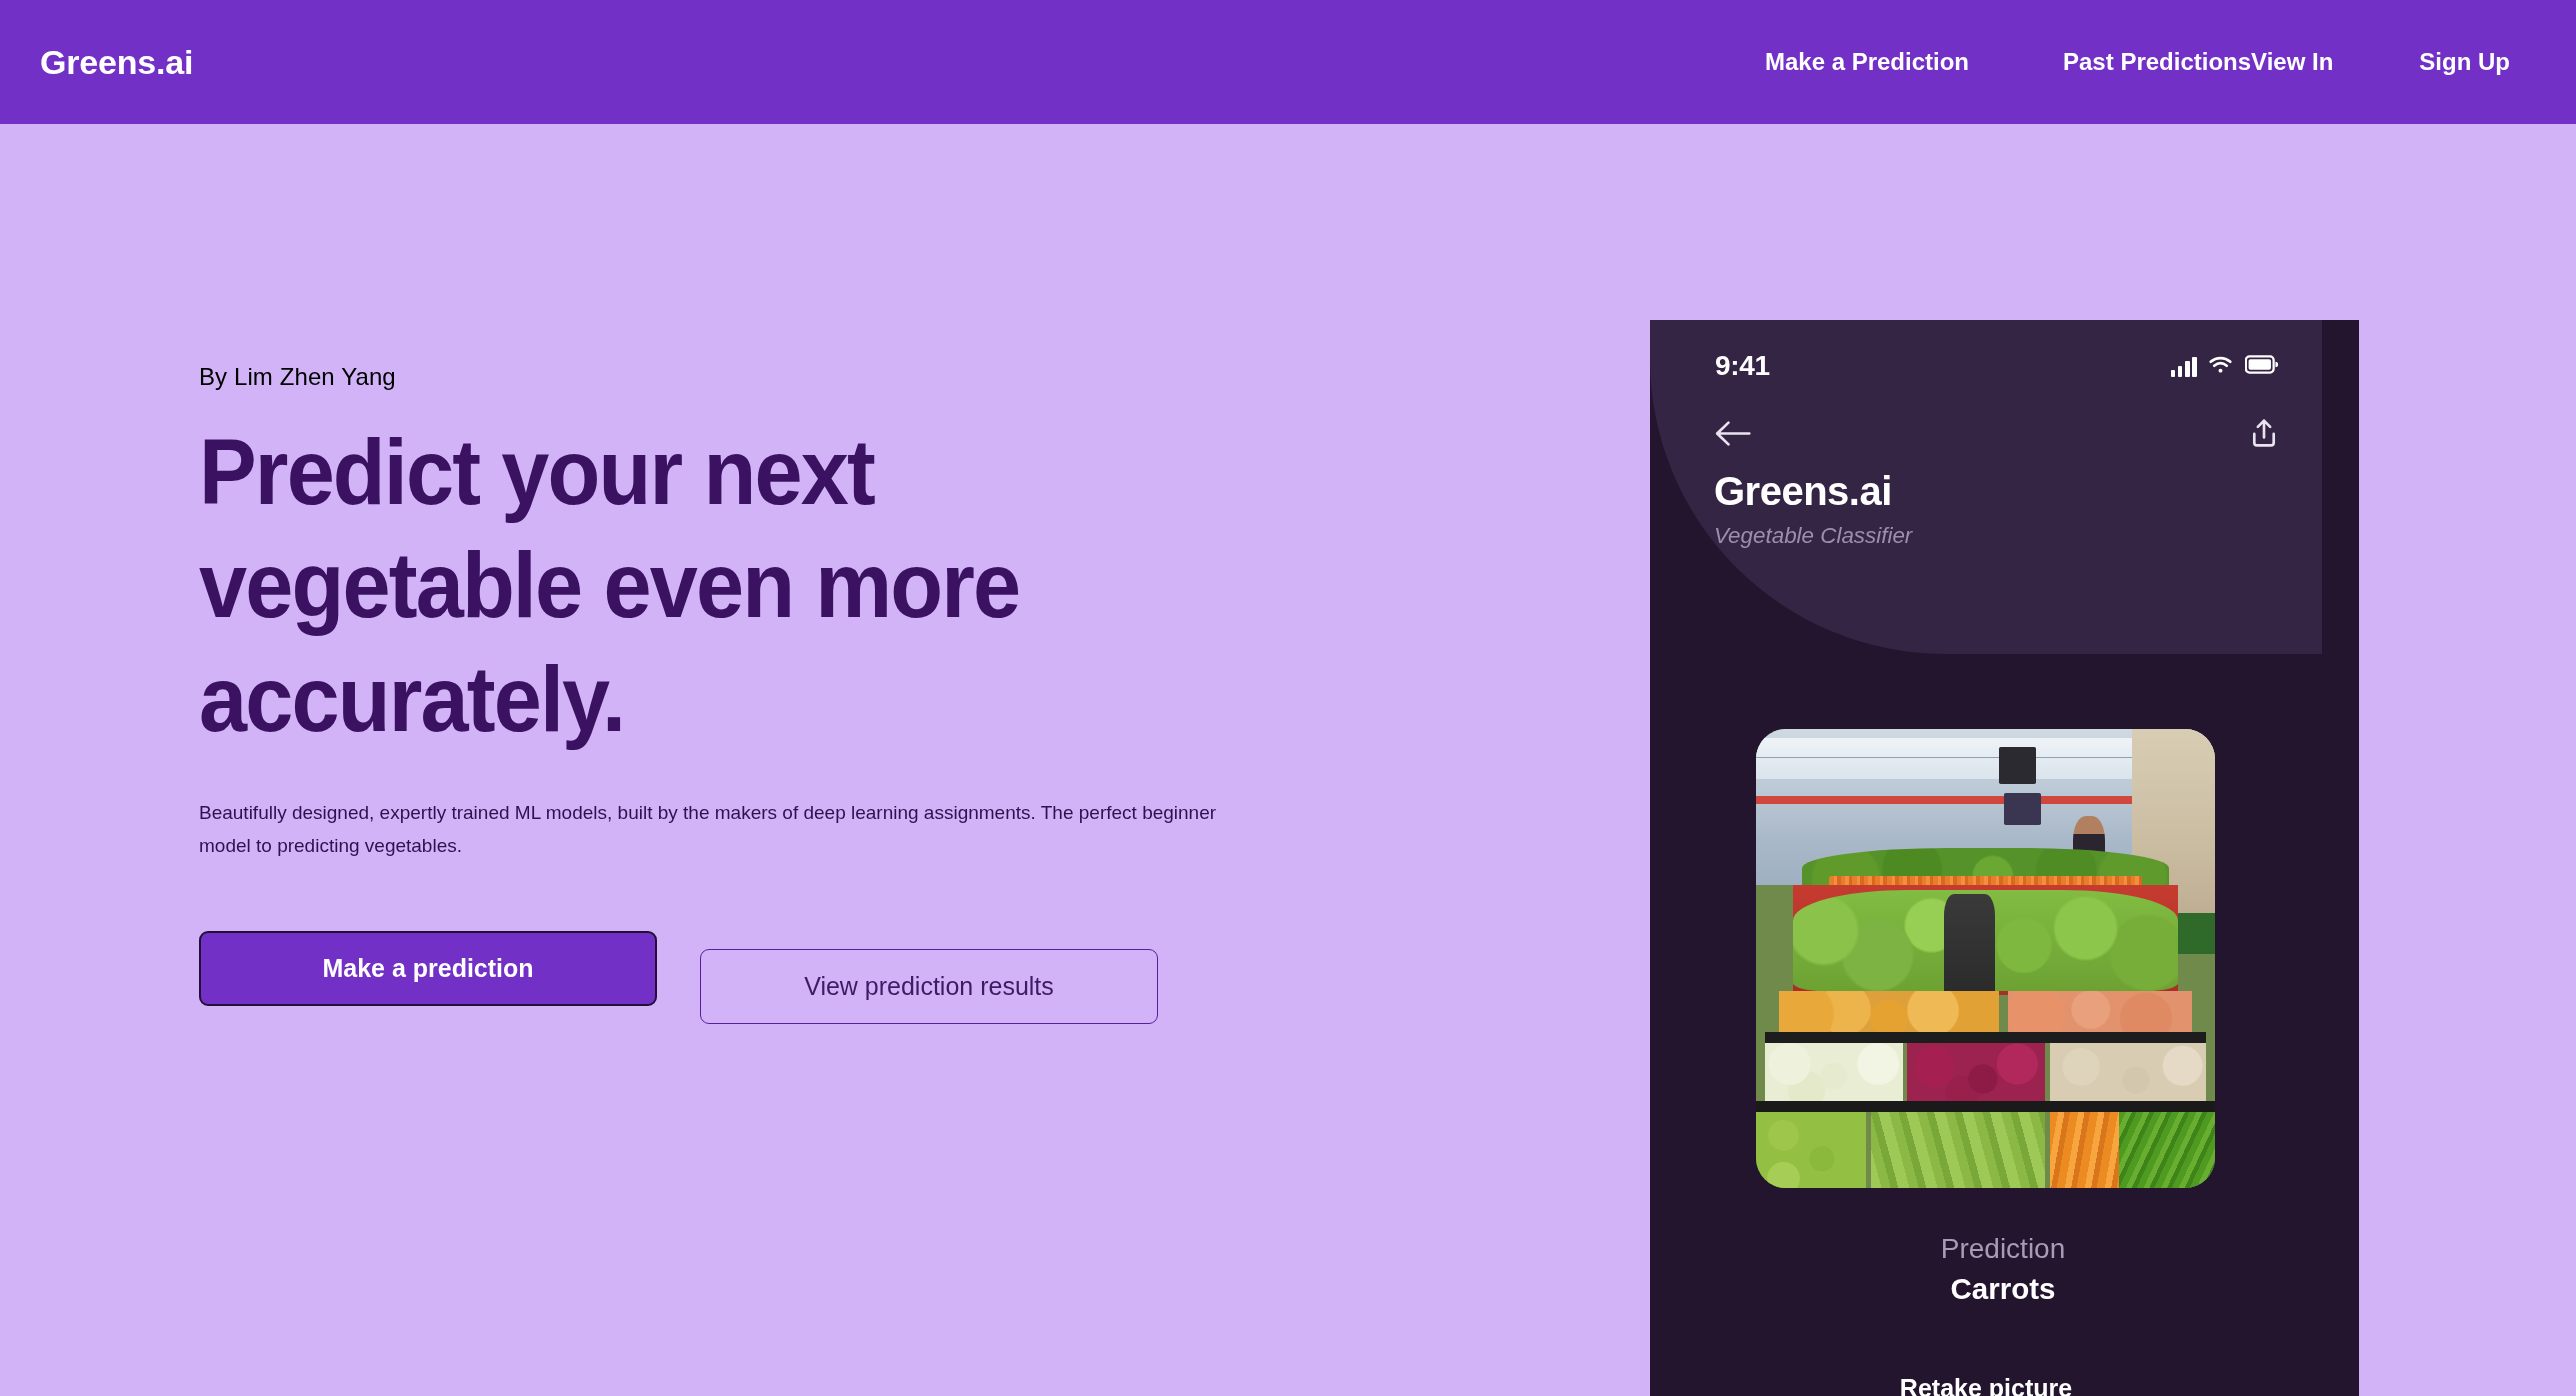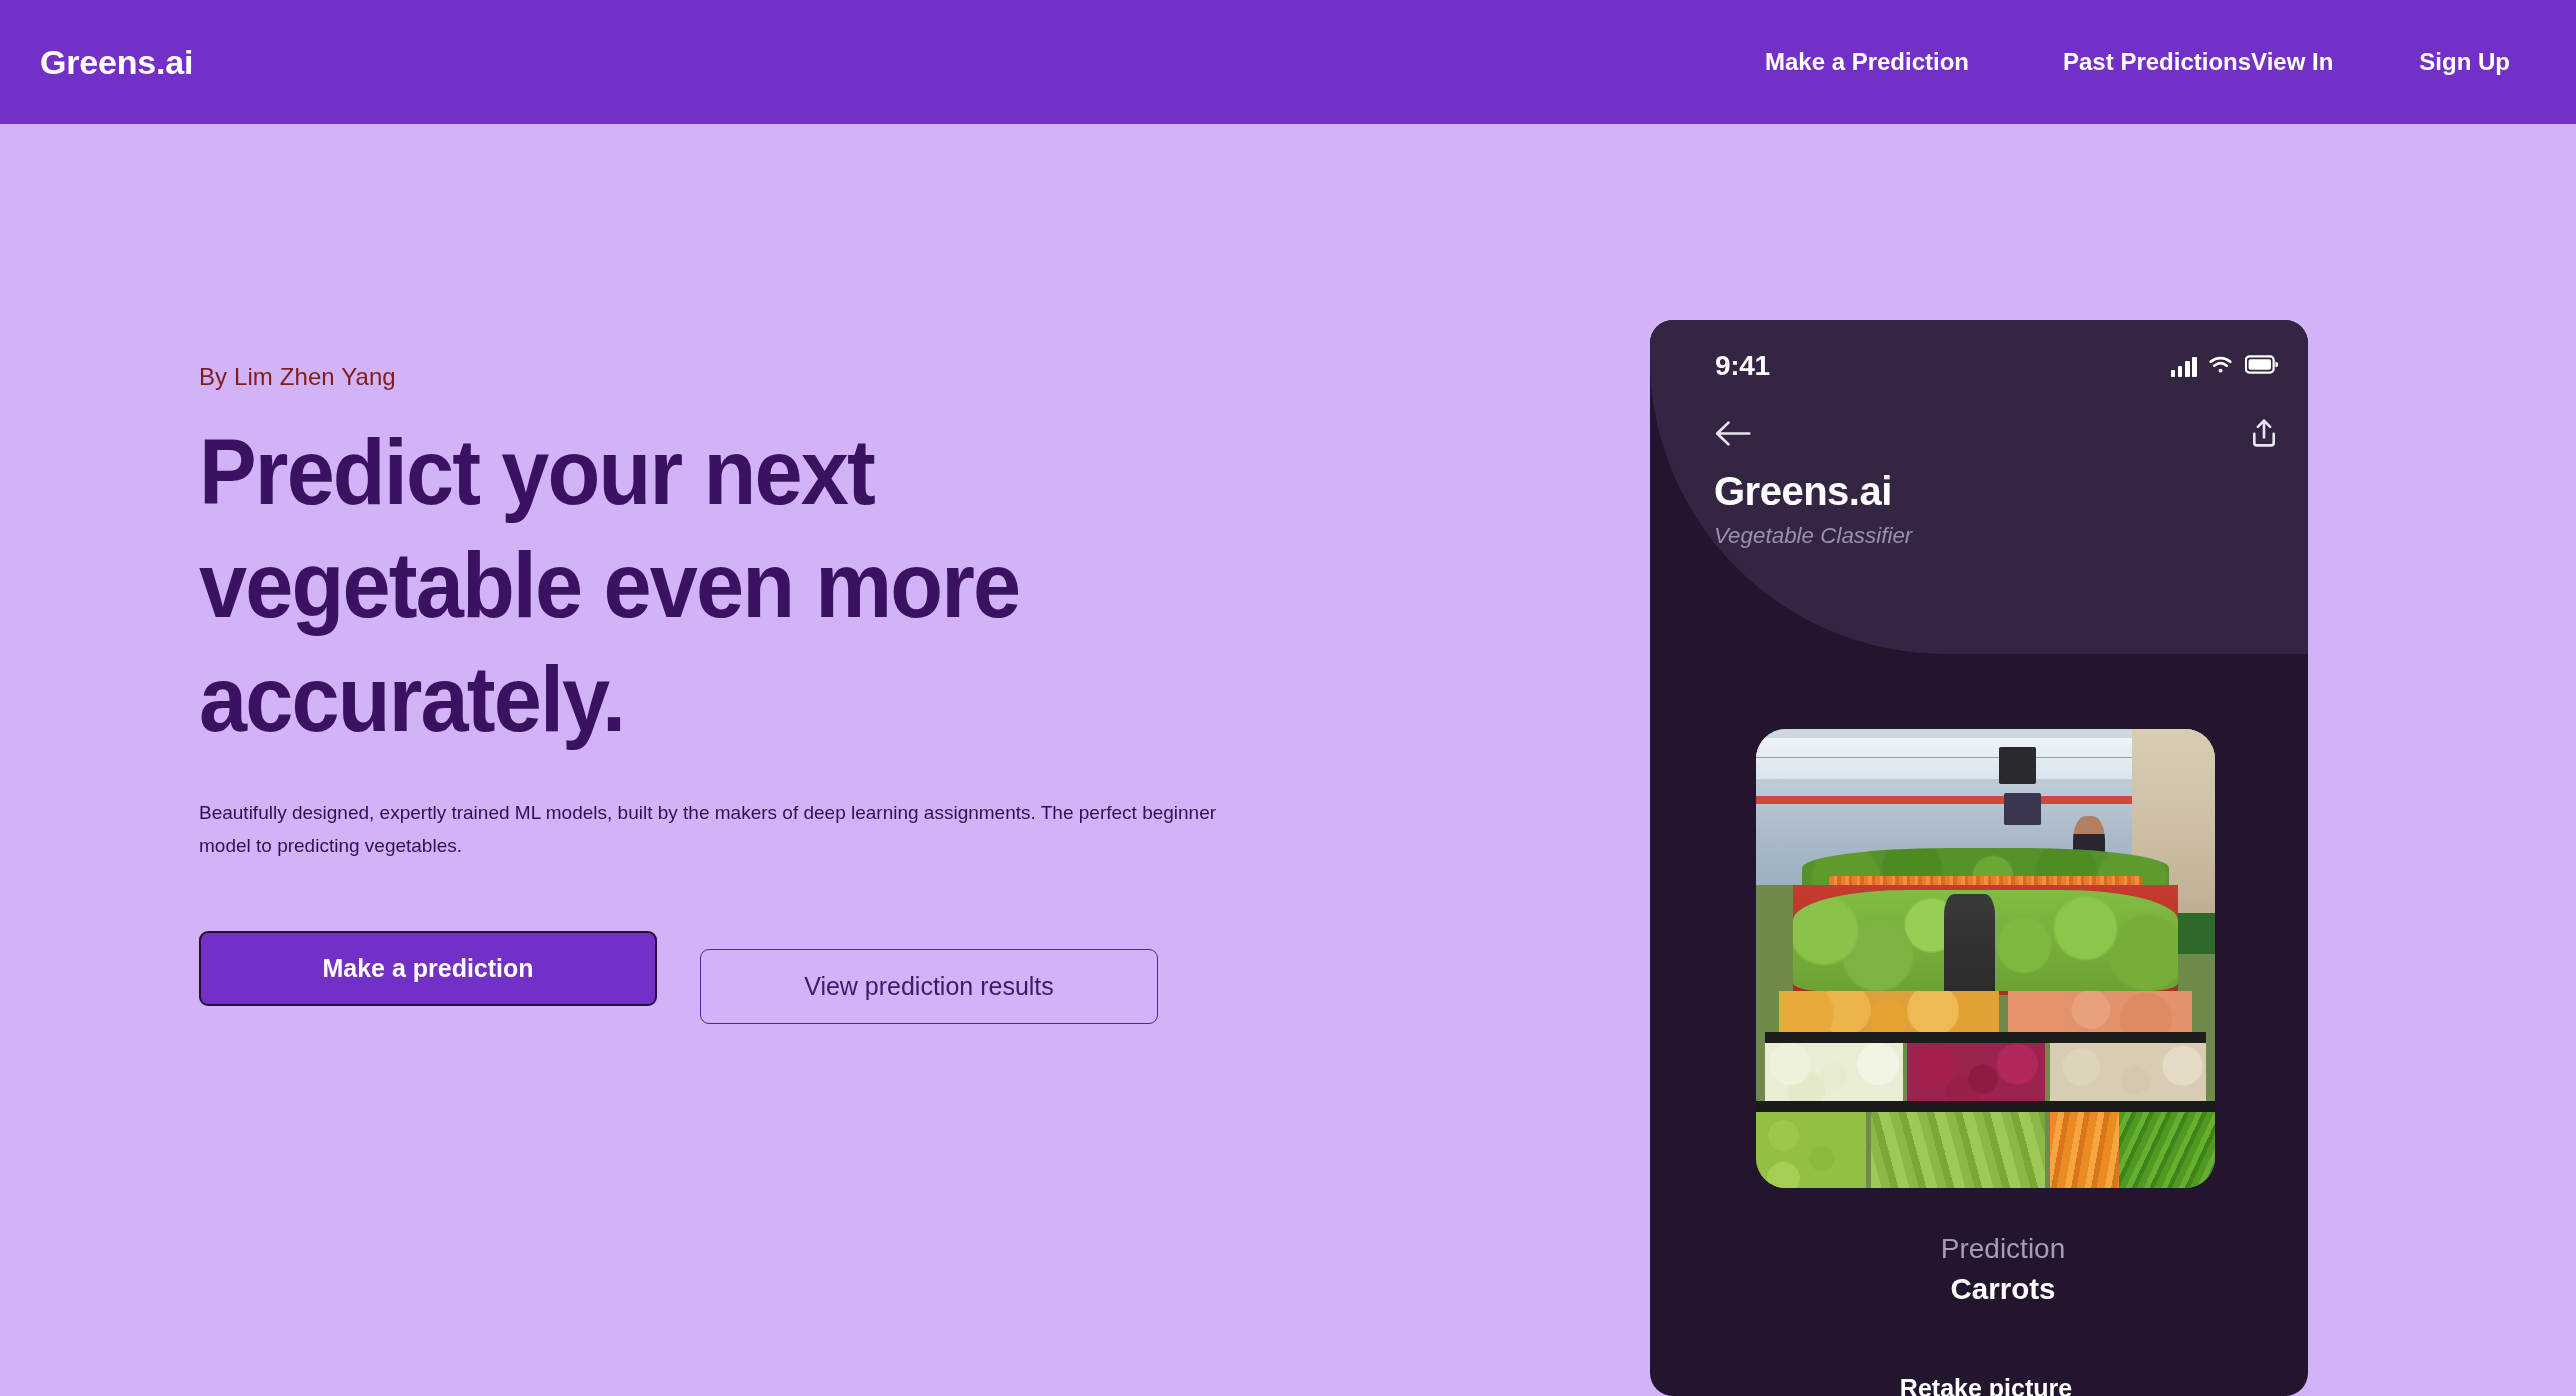--- a/index.html
+++ b/index.html
@@ -55,21 +55,21 @@
   .nav-link.n3 { margin-right: 12px; }
 
   
   .hero {
     position: absolute;
     left: 199px;
     top: 363px;
     width: 1119px;
   }
   .byline {
-    color: #7f1d1d;
+    color: #000000;
     font-size: 24px;
     font-weight: 400;
     margin: 0 0 25px 0;
     letter-spacing: 0.1px;
   }
   .headline {
     color: #3a1261;
     font-size: 93px;
     line-height: 1.22;
     font-weight: 800;
@@ -118,25 +118,24 @@
     border: 1.8px solid #54209c;
     font-weight: 400;
     margin-top: 35px;
   }
 
   
   .phone {
     position: absolute;
     left: 1650px;
     top: 320px;
-    width: 658px;
+    width: 709px;
     height: 1076px;
     background: #23152e;
     overflow: hidden;
-    border-radius: 23px;
   }
   .phone-header {
     position: absolute;
     left: 0;
     top: 0;
     width: 672px;
     height: 334px;
     background: #352545;
     border-bottom-left-radius: 295px;
   }

